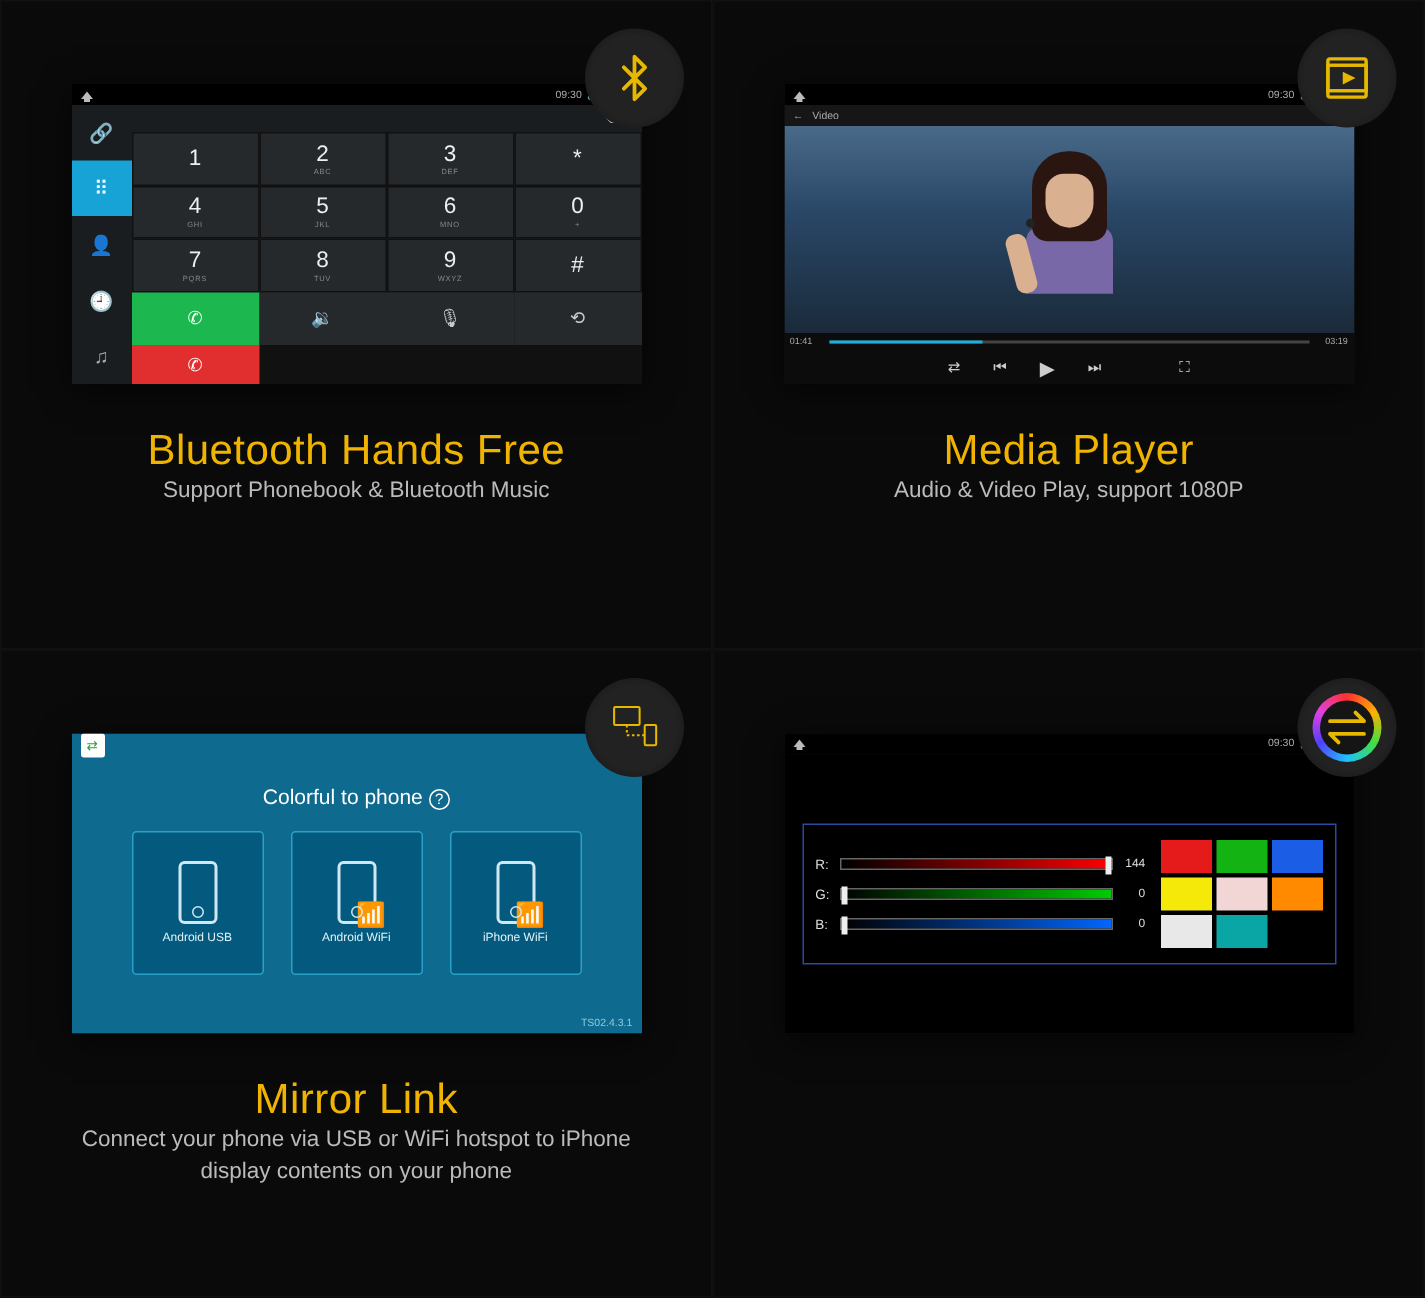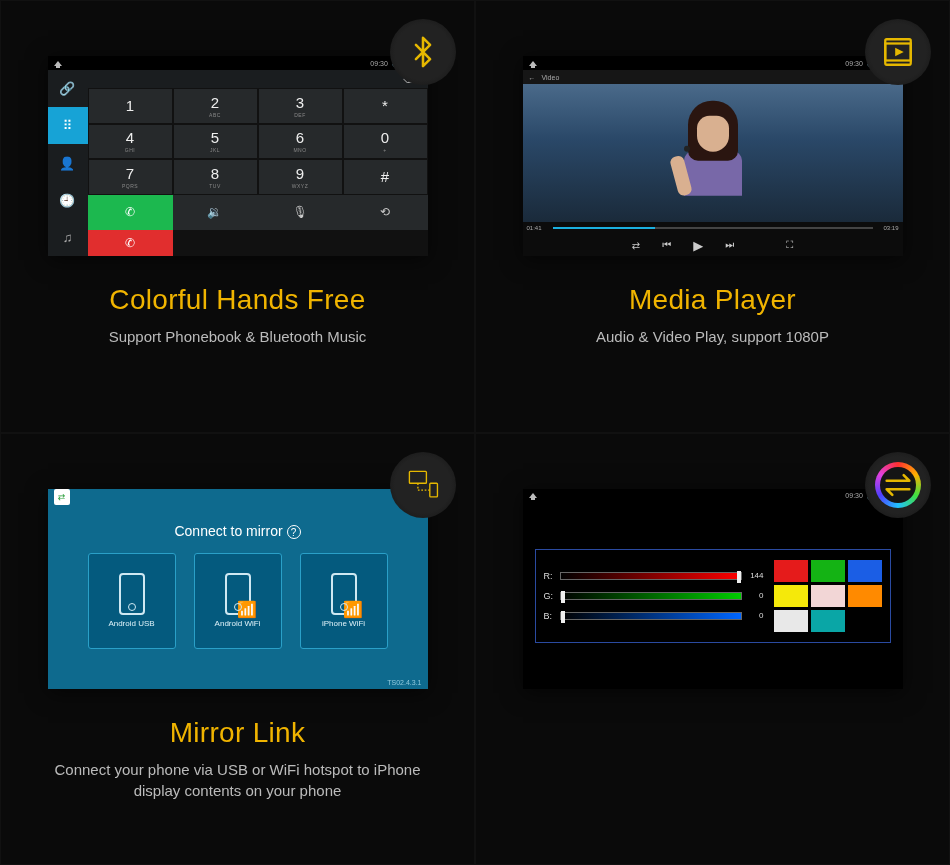--- a/index.html
+++ b/index.html
@@ -17,21 +17,21 @@
     position: absolute; top: 18px; right: 18px; width: 66px; height: 66px;
     border-radius: 50%; background: radial-gradient(circle,#222 60%,#111 100%);
     display: flex; align-items: center; justify-content: center; z-index: 5;
   }
   .badge svg { width: 34px; height: 34px; }
   .screen {
     width: 380px; height: 200px; background: #111; box-shadow: 0 4px 20px rgba(0,0,0,.6);
     margin-top: 25px; position: relative; overflow: hidden;
   }
   .title { font-size: 28px; font-weight: 300; color: #f0b400; margin-top: 28px; text-align: center; letter-spacing: .3px; }
-  .subtitle { font-size: 15px; color: #bbb; margin-top: 10px; text-align: center; line-height: 1.4; padding: 0 20px; }
+  .subtitle { font-size: 15px; color: #bbb; text-align: center; line-height: 1.4; padding: 0 20px; }
 
   
   .statusbar { height: 14px; background: #000; display: flex; align-items: center; justify-content: space-between; padding: 0 6px; font-size: 7px; color: #aaa; }
   .statusbar .sicons { display: flex; gap: 4px; align-items: center; }
   .home-tri { width:0;height:0;border-left:4px solid transparent;border-right:4px solid transparent;border-bottom:5px solid #bbb; display:inline-block; position:relative; }
   .home-tri::after { content:""; position:absolute; left:-2px; top:4px; width:4px; height:3px; background:#bbb; }
 
   
   .dialer { display: flex; height: calc(100% - 14px); }
   .d-side { width: 40px; background:#1a1d1f; display:flex; flex-direction:column; }
@@ -174,21 +174,21 @@
               <span class="big">#</span>
             </div>
           <div class="d-foot call">✆</div>
           <div class="d-foot mid">🔉</div>
           <div class="d-foot mid">🎙</div>
           <div class="d-foot mid">⟲</div>
           <div class="d-foot hang">✆</div>
         </div>
       </div>
     </div>
-    <div class="title">Colorful Hands Free</div>
+    <div class="title">Bluetooth Hands Free</div>
     <div class="subtitle">Support Phonebook &amp; Bluetooth Music</div>
   </div>
 
   <div class="cell">
     <div class="badge">
       <svg viewBox="0 0 24 24" fill="none" stroke="#e6b800" stroke-width="1.6">
           <rect x="3" y="3" width="18" height="18" rx="1"></rect>
           <rect x="3" y="6" width="18" height="12"></rect>
           <path d="M10 9 L16 12 L10 15 Z" fill="#e6b800" stroke="none"></path>
         </svg>
@@ -246,21 +246,21 @@
           <path d="M14 18 L14 26 L28 26" stroke-dasharray="2 2"></path>
         </svg>
     </div>
     <div class="screen">
       <div class="mirror">
         <div class="mirror-top">
           <span class="easy-ico">⇄</span>
           <span style="color:#bde;font-size:11px;">↶</span>
         </div>
         <div class="mirror-title">
-          <span>Connect to mirror</span> <span style="display:inline-block;width:14px;height:14px;border:1px solid #fff;border-radius:50%;font-size:10px;line-height:13px;">?</span>
+          <span>Colorful to phone</span> <span style="display:inline-block;width:14px;height:14px;border:1px solid #fff;border-radius:50%;font-size:10px;line-height:13px;">?</span>
         </div>
         <div class="mirror-row">
           <div class="phone-card">
             <div class="phone-ico"></div>
             <div class="phone-lbl">Android USB</div>
           </div>
           <div class="phone-card">
             <div class="phone-ico" style="position:relative">
               <span class="wifi-ov">📶</span>
             </div>

